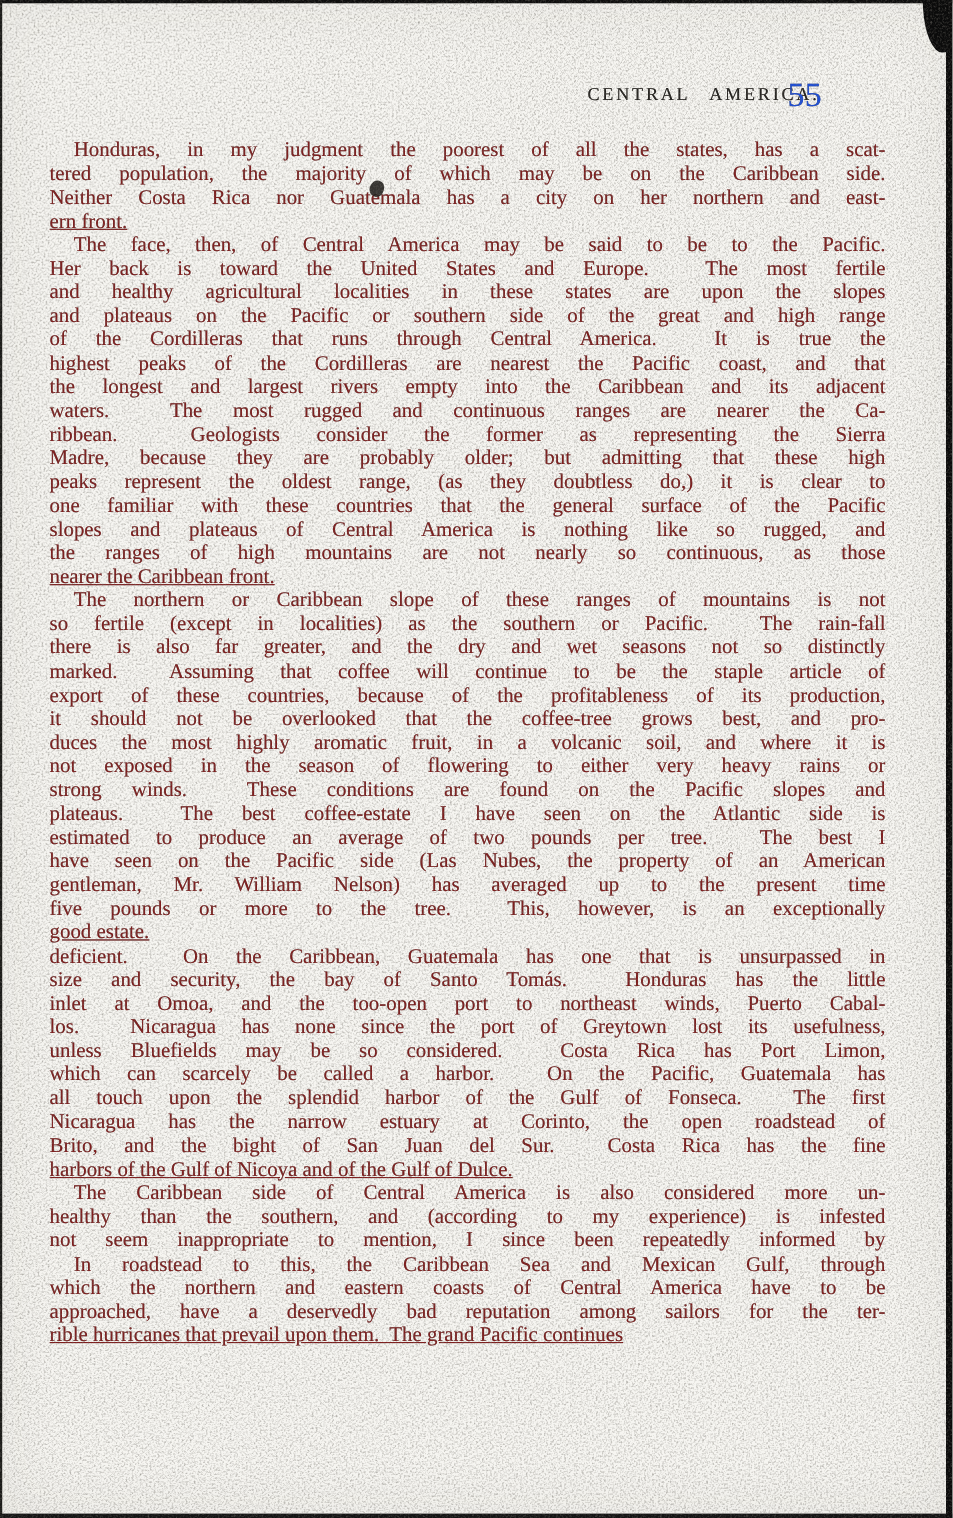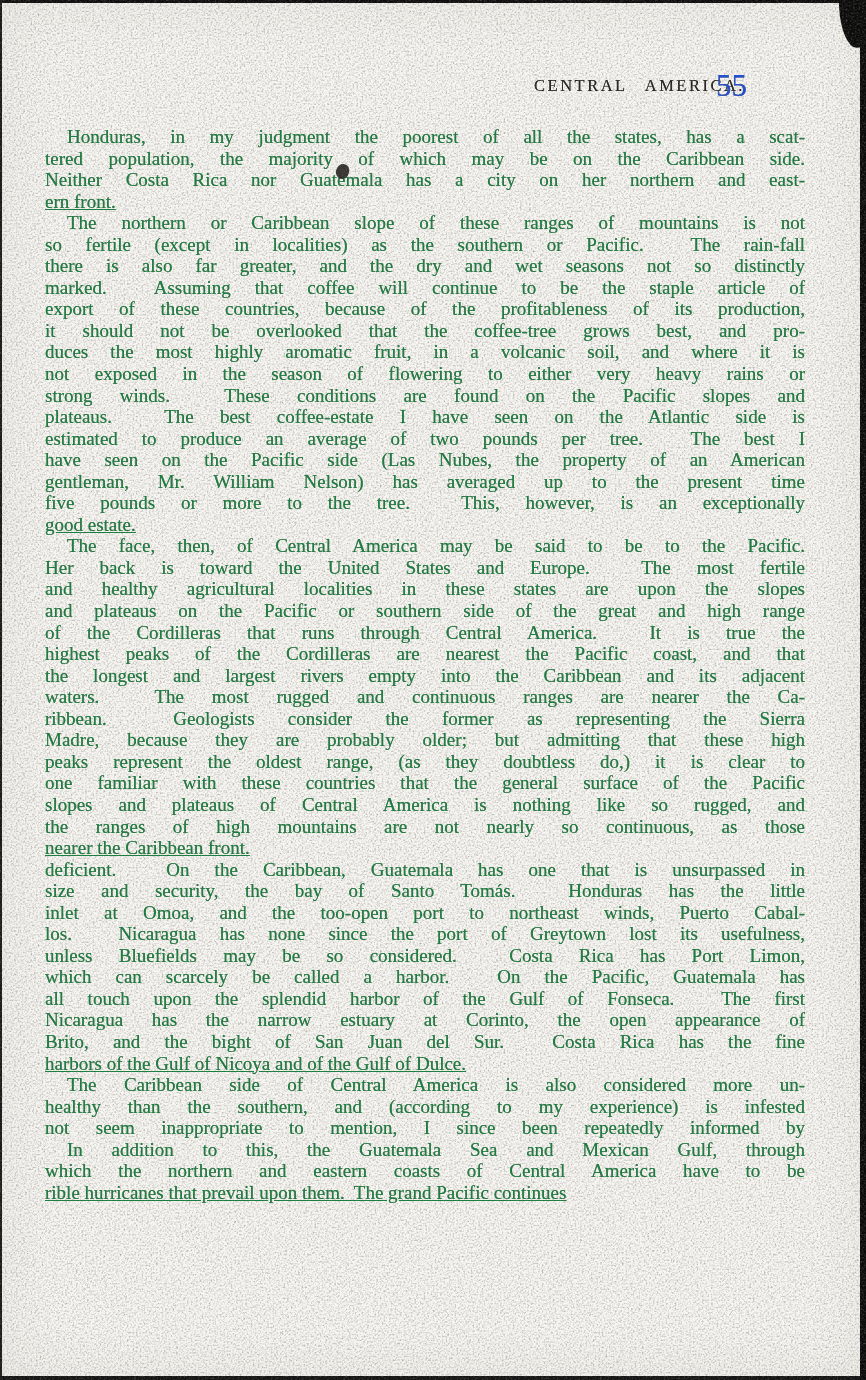--- a/index.html
+++ b/index.html
@@ -36,21 +36,21 @@
     text-shadow: 0 0 0.5px rgba(20,18,15,0.6);
   }
   .page-number {
     position: absolute; left: 716px; top: 68px; width: 60px;
     font-size: 31px; color: #1d4ed8;
     text-shadow: 0 0 0.6px rgba(20,18,15,0.65);
   }
   
   .page-body {
     position: absolute; left: 45px; top: 126px; width: 760px;
-    font-size: 19px; color: #15803d;
+    font-size: 19px; color: #7f1d1d;
     text-shadow: 0 0 0.5px rgba(25,22,18,0.55);
   }
   .para { margin: 0; }
   .line {
     height: 21.55px; line-height: 21.55px;
     overflow: hidden;
     text-align: justify;
     text-align-last: justify;
     white-space: nowrap;
   }
@@ -74,73 +74,74 @@
   <div class="page-number">55</div>
 
   <div class="page-body">
       <div class="para">
         <div class="line first">Honduras, in my judgment the poorest of all the states, has a scat-</div>
         <div class="line">tered population, the majority of which may be on the Caribbean side.</div>
         <div class="line">Neither Costa Rica nor Guatemala has a city on her northern and east-</div>
         <div class="line last">ern front.</div>
       </div>
       <div class="para">
+        <div class="line first">The face, then, of Central America may be said to be to the Pacific.</div>
+        <div class="line">Her back is toward the United States and Europe.&nbsp; The most fertile</div>
+        <div class="line">and healthy agricultural localities in these states are upon the slopes</div>
+        <div class="line">and plateaus on the Pacific or southern side of the great and high range</div>
+        <div class="line">of the Cordilleras that runs through Central America.&nbsp; It is true the</div>
+        <div class="line">highest peaks of the Cordilleras are nearest the Pacific coast, and that</div>
+        <div class="line">the longest and largest rivers empty into the Caribbean and its adjacent</div>
+        <div class="line">waters.&nbsp; The most rugged and continuous ranges are nearer the Ca-</div>
+        <div class="line">ribbean.&nbsp; Geologists consider the former as representing the Sierra</div>
+        <div class="line">Madre, because they are probably older; but admitting that these high</div>
+        <div class="line">peaks represent the oldest range, (as they doubtless do,) it is clear to</div>
+        <div class="line">one familiar with these countries that the general surface of the Pacific</div>
+        <div class="line">slopes and plateaus of Central America is nothing like so rugged, and</div>
+        <div class="line">the ranges of high mountains are not nearly so continuous, as those</div>
+        <div class="line last">nearer the Caribbean front.</div>
+      </div>
+      <div class="para">
         <div class="line first">The northern or Caribbean slope of these ranges of mountains is not</div>
         <div class="line">so fertile (except in localities) as the southern or Pacific.&nbsp; The rain-fall</div>
         <div class="line">there is also far greater, and the dry and wet seasons not so distinctly</div>
         <div class="line">marked.&nbsp; Assuming that coffee will continue to be the staple article of</div>
         <div class="line">export of these countries, because of the profitableness of its production,</div>
         <div class="line">it should not be overlooked that the coffee-tree grows best, and pro-</div>
         <div class="line">duces the most highly aromatic fruit, in a volcanic soil, and where it is</div>
         <div class="line">not exposed in the season of flowering to either very heavy rains or</div>
         <div class="line">strong winds.&nbsp; These conditions are found on the Pacific slopes and</div>
         <div class="line">plateaus.&nbsp; The best coffee-estate I have seen on the Atlantic side is</div>
         <div class="line">estimated to produce an average of two pounds per tree.&nbsp; The best I</div>
         <div class="line">have seen on the Pacific side (Las Nubes, the property of an American</div>
         <div class="line">gentleman, Mr. William Nelson) has averaged up to the present time</div>
         <div class="line">five pounds or more to the tree.&nbsp; This, however, is an exceptionally</div>
         <div class="line last">good estate.</div>
       </div>
       <div class="para">
-        <div class="line first">The face, then, of Central America may be said to be to the Pacific.</div>
-        <div class="line">Her back is toward the United States and Europe.&nbsp; The most fertile</div>
-        <div class="line">and healthy agricultural localities in these states are upon the slopes</div>
-        <div class="line">and plateaus on the Pacific or southern side of the great and high range</div>
-        <div class="line">of the Cordilleras that runs through Central America.&nbsp; It is true the</div>
-        <div class="line">highest peaks of the Cordilleras are nearest the Pacific coast, and that</div>
-        <div class="line">the longest and largest rivers empty into the Caribbean and its adjacent</div>
-        <div class="line">waters.&nbsp; The most rugged and continuous ranges are nearer the Ca-</div>
-        <div class="line">ribbean.&nbsp; Geologists consider the former as representing the Sierra</div>
-        <div class="line">Madre, because they are probably older; but admitting that these high</div>
-        <div class="line">peaks represent the oldest range, (as they doubtless do,) it is clear to</div>
-        <div class="line">one familiar with these countries that the general surface of the Pacific</div>
-        <div class="line">slopes and plateaus of Central America is nothing like so rugged, and</div>
-        <div class="line">the ranges of high mountains are not nearly so continuous, as those</div>
-        <div class="line last">nearer the Caribbean front.</div>
-      </div>
-      <div class="para">
         <div class="line">deficient.&nbsp; On the Caribbean, Guatemala has one that is unsurpassed in</div>
         <div class="line">size and security, the bay of Santo Tomás.&nbsp; Honduras has the little</div>
         <div class="line">inlet at Omoa, and the too-open port to northeast winds, Puerto Cabal-</div>
         <div class="line">los.&nbsp; Nicaragua has none since the port of Greytown lost its usefulness,</div>
         <div class="line">unless Bluefields may be so considered.&nbsp; Costa Rica has Port Limon,</div>
         <div class="line">which can scarcely be called a harbor.&nbsp; On the Pacific, Guatemala has</div>
         <div class="line">all touch upon the splendid harbor of the Gulf of Fonseca.&nbsp; The first</div>
-        <div class="line">Nicaragua has the narrow estuary at Corinto, the open appearance of</div>
+        <div class="line">Nicaragua has the narrow estuary at Corinto, the open roadstead of</div>
         <div class="line">Brito, and the bight of San Juan del Sur.&nbsp; Costa Rica has the fine</div>
         <div class="line last">harbors of the Gulf of Nicoya and of the Gulf of Dulce.</div>
       </div>
       <div class="para">
         <div class="line first">The Caribbean side of Central America is also considered more un-</div>
         <div class="line">healthy than the southern, and (according to my experience) is infested</div>
         <div class="line">not seem inappropriate to mention, I since been repeatedly informed by</div>
       </div>
       <div class="para">
-        <div class="line first">In addition to this, the Guatemala Sea and Mexican Gulf, through</div>
+        <div class="line first">In roadstead to this, the Caribbean Sea and Mexican Gulf, through</div>
         <div class="line">which the northern and eastern coasts of Central America have to be</div>
+        <div class="line">approached, have a deservedly bad reputation among sailors for the ter-</div>
         <div class="line last">rible hurricanes that prevail upon them.&nbsp; The grand Pacific continues</div>
       </div>
     </div>
 
   <div class="ink-smudge"></div>
 
   <div class="edge edge-top"></div>
   <div class="edge edge-bottom"></div>
   <div class="edge edge-left"></div>
   <div class="edge edge-right"></div>

